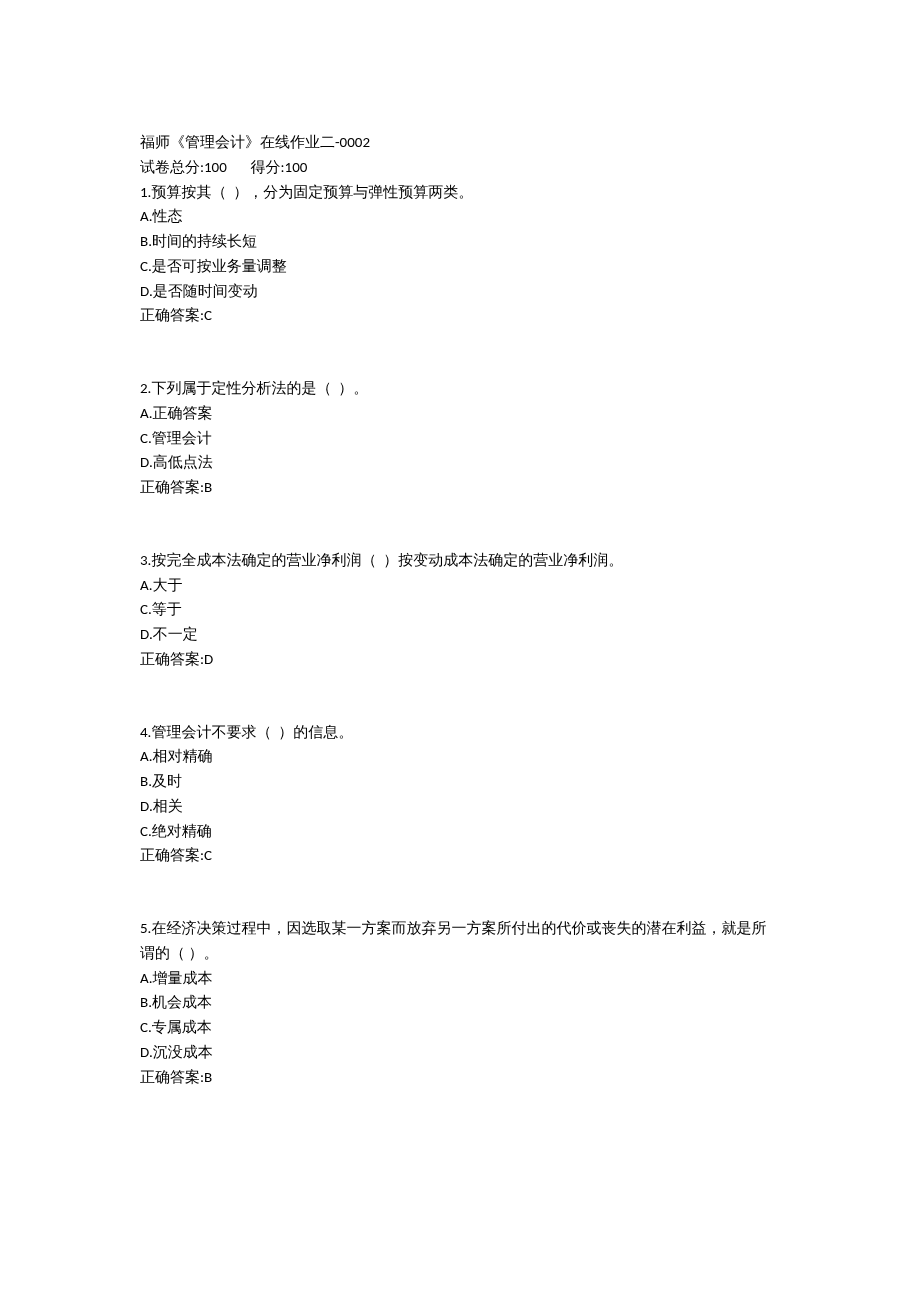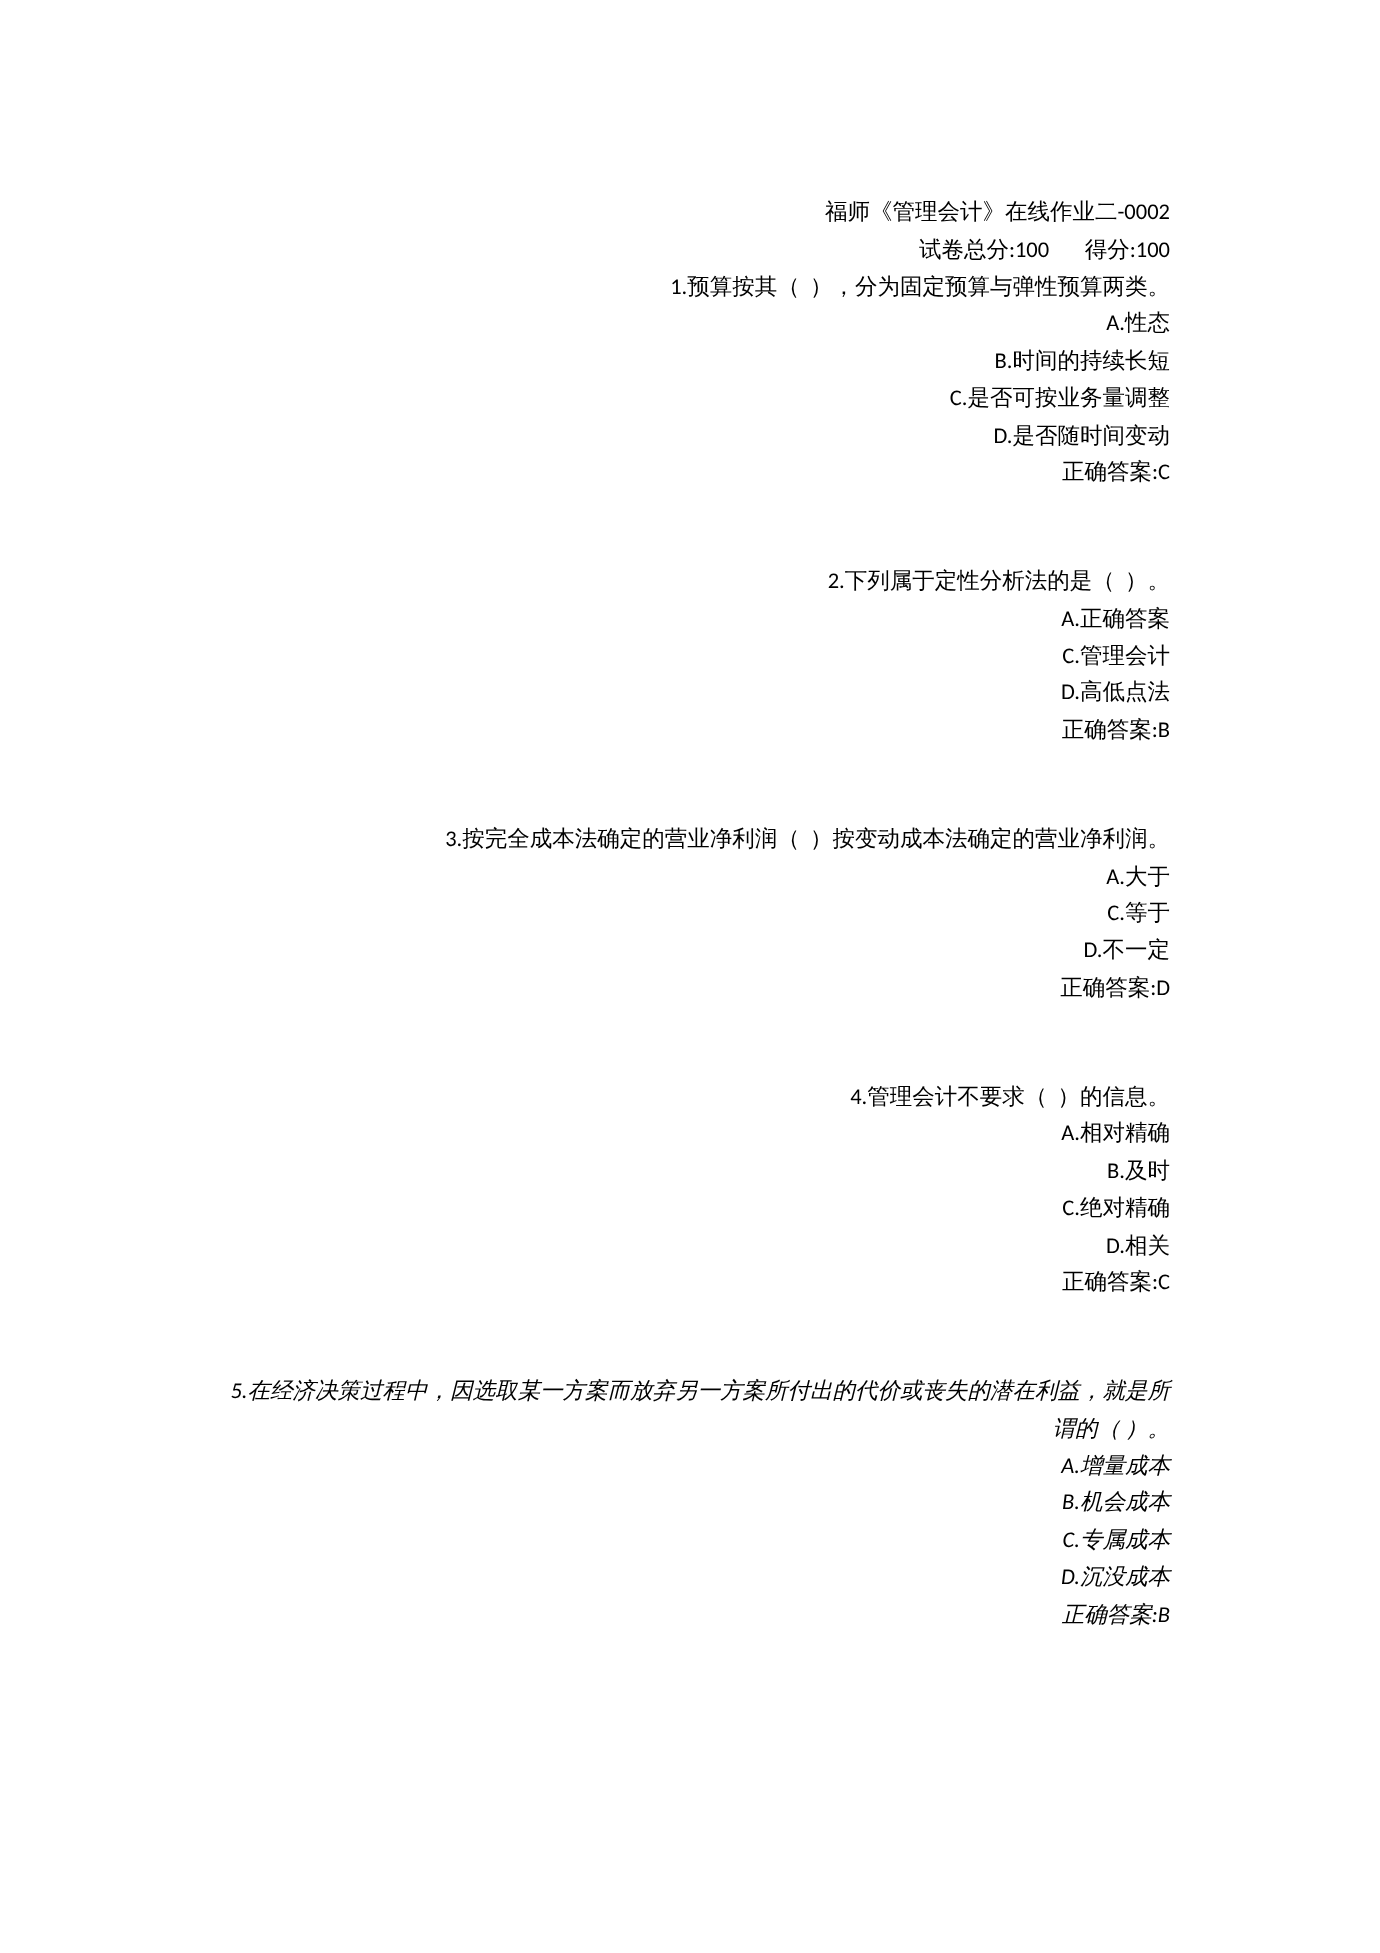--- a/index.html
+++ b/index.html
@@ -8,26 +8,25 @@
       line-height: 1.65;
       color: #000;
       background: #fff;
       margin: 0;
       padding: 130px 140px 60px 140px;
       width: 920px;
       box-sizing: border-box;
     }
     .line {
       white-space: pre-wrap;
-      text-align: right;
     }
     .question-block {
       margin-bottom: 48px;
     }
-    .question-block:last-child { margin-bottom: 0; font-style: italic; }
+    .question-block:last-child { margin-bottom: 0; }
   </style>
 </head>
 <body>
 
 <div>
   <div class="line">福师《管理会计》在线作业二-0002</div>
   <div class="line"><span>试卷总分:</span><span>100</span>       <span>得分:</span><span>100</span></div>
 </div>
 
 <div class="question-block">
@@ -52,22 +51,22 @@
   <div class="line">A.大于</div>
   <div class="line">C.等于</div>
   <div class="line">D.不一定</div>
   <div class="line"><span>正确答案:</span><span>D</span></div>
 </div>
 
 <div class="question-block">
   <div class="line"><span>4.</span><span>管理会计不要求（  ）的信息。</span></div>
   <div class="line">A.相对精确</div>
   <div class="line">B.及时</div>
+  <div class="line">D.相关</div>
   <div class="line">C.绝对精确</div>
-  <div class="line">D.相关</div>
   <div class="line"><span>正确答案:</span><span>C</span></div>
 </div>
 
 <div class="question-block">
   <div class="line"><span>5.</span><span>在经济决策过程中，因选取某一方案而放弃另一方案所付出的代价或丧失的潜在利益，就是所谓的（ ）。</span></div>
   <div class="line">A.增量成本</div>
   <div class="line">B.机会成本</div>
   <div class="line">C.专属成本</div>
   <div class="line">D.沉没成本</div>
   <div class="line"><span>正确答案:</span><span>B</span></div>

